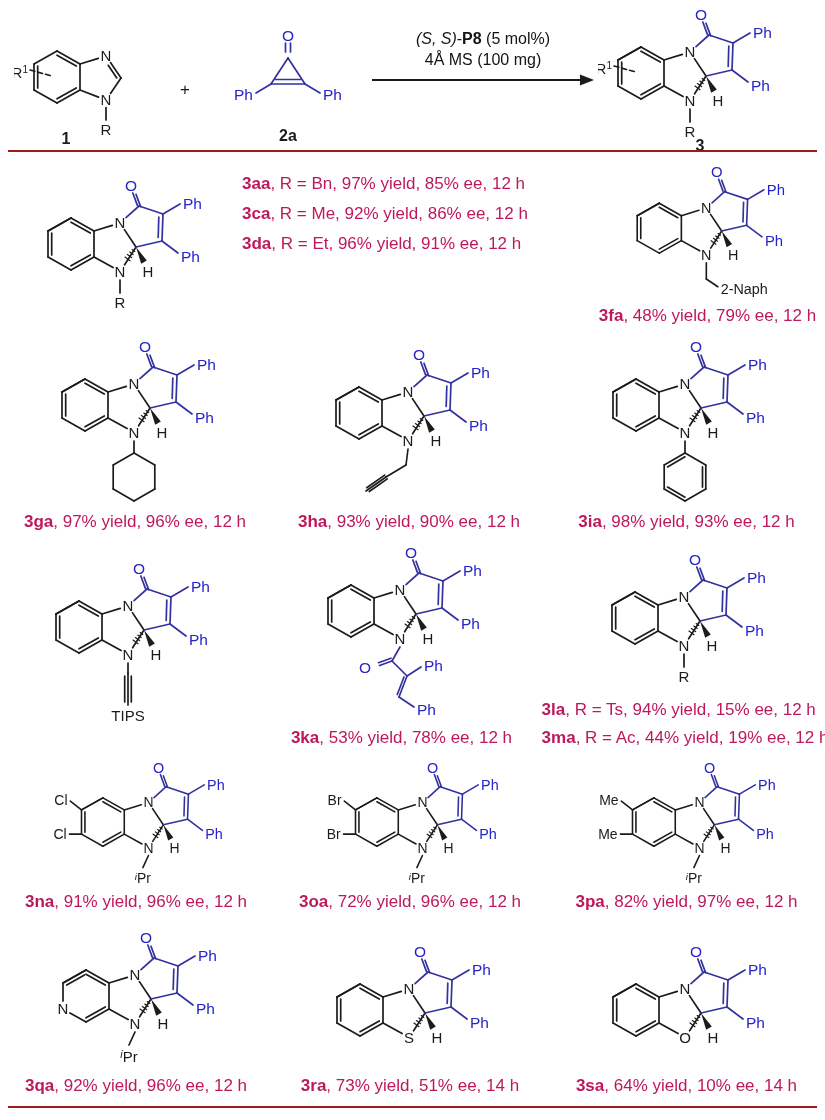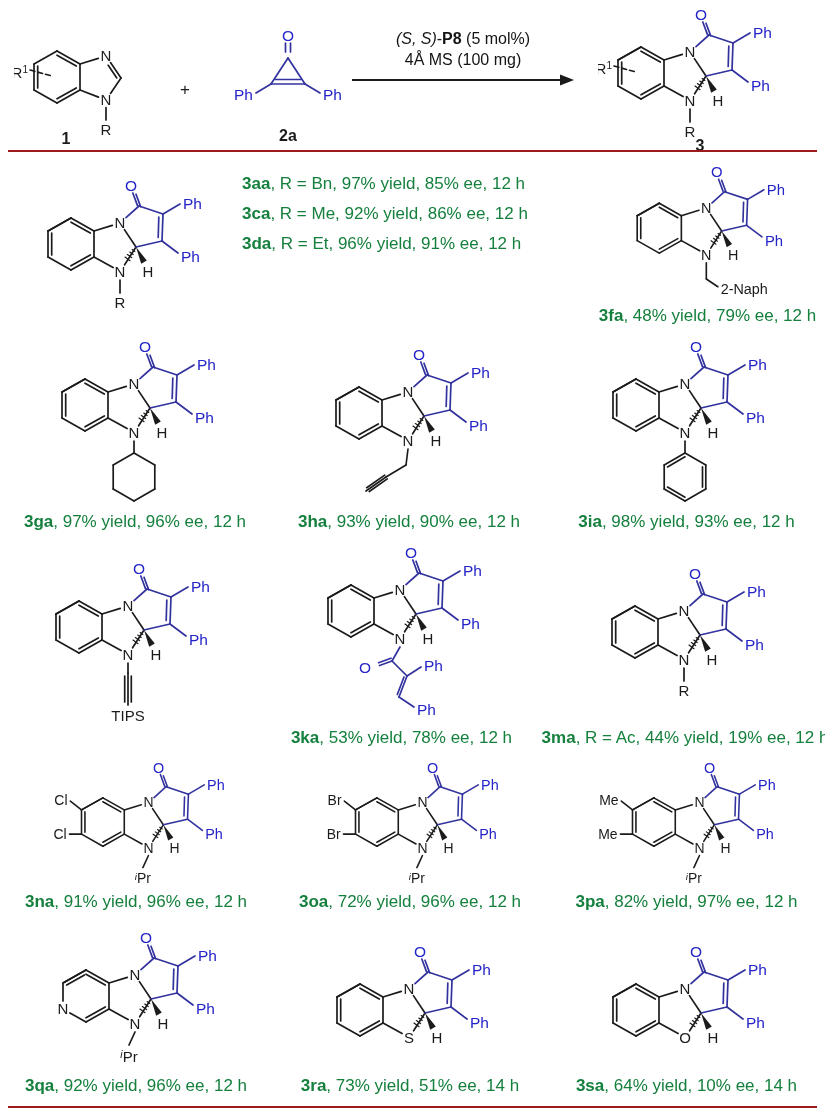--- a/index.html
+++ b/index.html
@@ -5,33 +5,33 @@
   html,body{margin:0;padding:0;background:#fff;}
   body{width:825px;height:1120px;position:relative;overflow:hidden;
        font-family:"Liberation Sans",sans-serif;color:#111;}
   #page{position:absolute;inset:0;}
   .scheme{position:absolute;left:0;top:0;width:825px;height:154px;}
   .scheme svg{position:absolute;}
   #rx1{left:14px;top:6px;}
   #rx2{left:228px;top:24px;}
   #rx3{left:598px;top:2px;}
   .plus{position:absolute;left:180px;top:80px;font-size:17px;color:#1b1b1b;}
-  .cond{position:absolute;left:352px;top:30px;width:222px;text-align:center;}
+  .cond{position:absolute;left:372px;top:30px;width:222px;text-align:center;}
   .cl{font-size:16px;color:#141414;height:21px;white-space:nowrap;}
   #arrow{display:block;margin:1px auto 2px auto;position:static;}
   .rule{position:absolute;left:8px;width:809px;height:2px;}
   #top-rule{top:150px;}
   #bottom-rule{top:1106px;}
   #grid{position:absolute;left:0;top:156px;width:825px;height:950px;}
   .row{position:absolute;left:0;width:825px;display:flex;}
   .cell{height:100%;display:flex;flex-direction:column;align-items:center;}
   .struct{flex:1;display:flex;align-items:center;justify-content:center;width:100%;}
   .caps{display:flex;flex-direction:column;gap:8px;margin-bottom:4px;}
   .caps.left{align-items:flex-start;}
-  .capline{font-size:17px;white-space:nowrap;color:#15803d;}
+  .capline{font-size:17px;white-space:nowrap;color:#be185d;}
   .capblock{display:flex;flex-direction:column;gap:10px;padding-top:16px;
             align-items:flex-start;width:100%;}
   sup{font-size:11px;font-style:italic;line-height:0;}
   text{font-family:"Liberation Sans",sans-serif;}
 </style>
 </head>
 <body>
 
 <div id="page">
   <section class="scheme">
@@ -510,20 +510,21 @@
               <line x1="106.8" y1="78.4" x2="104.2" y2="76.6" stroke="#1b1b1b" stroke-width="1.25" stroke-linecap="round"></line>
               <line x1="105.2" y1="81.5" x2="101.8" y2="79.1" stroke="#1b1b1b" stroke-width="1.25" stroke-linecap="round"></line>
               <line x1="103.6" y1="84.6" x2="99.4" y2="81.6" stroke="#1b1b1b" stroke-width="1.25" stroke-linecap="round"></line>
               <line x1="102" y1="87.7" x2="97" y2="84.1" stroke="#1b1b1b" stroke-width="1.25" stroke-linecap="round"></line>
               <text x="120" y="104.2" fill="#1b1b1b" font-size="15" text-anchor="middle">H</text>
               <line x1="92" y1="107" x2="92" y2="120" stroke="#1b1b1b" stroke-width="1.7" stroke-linecap="round"></line>
               <text x="92" y="135.2" fill="#1b1b1b" font-size="15" text-anchor="middle">R</text>
             </svg>
           </div>
           <div class="caps left">
+            <div class="capline"><b>3la</b>, R = Ts, 94% yield, 15% ee, 12 h</div>
             <div class="capline"><b>3ma</b>, R = Ac, 44% yield, 19% ee, 12 h</div>
           </div>
         </div>
       </div>
       <div class="row" style="top: 598px; height: 162px;">
         <div class="cell" style="width: 272px;">
           <div class="struct">
             <svg viewBox="0 0 217 144" width="201.81" height="133.92000000000002">
               <line x1="50" y1="58" x2="73" y2="45" stroke="#1b1b1b" stroke-width="1.7" stroke-linecap="round"></line>
               <line x1="73" y1="45" x2="96" y2="58" stroke="#1b1b1b" stroke-width="1.7" stroke-linecap="round"></line>

